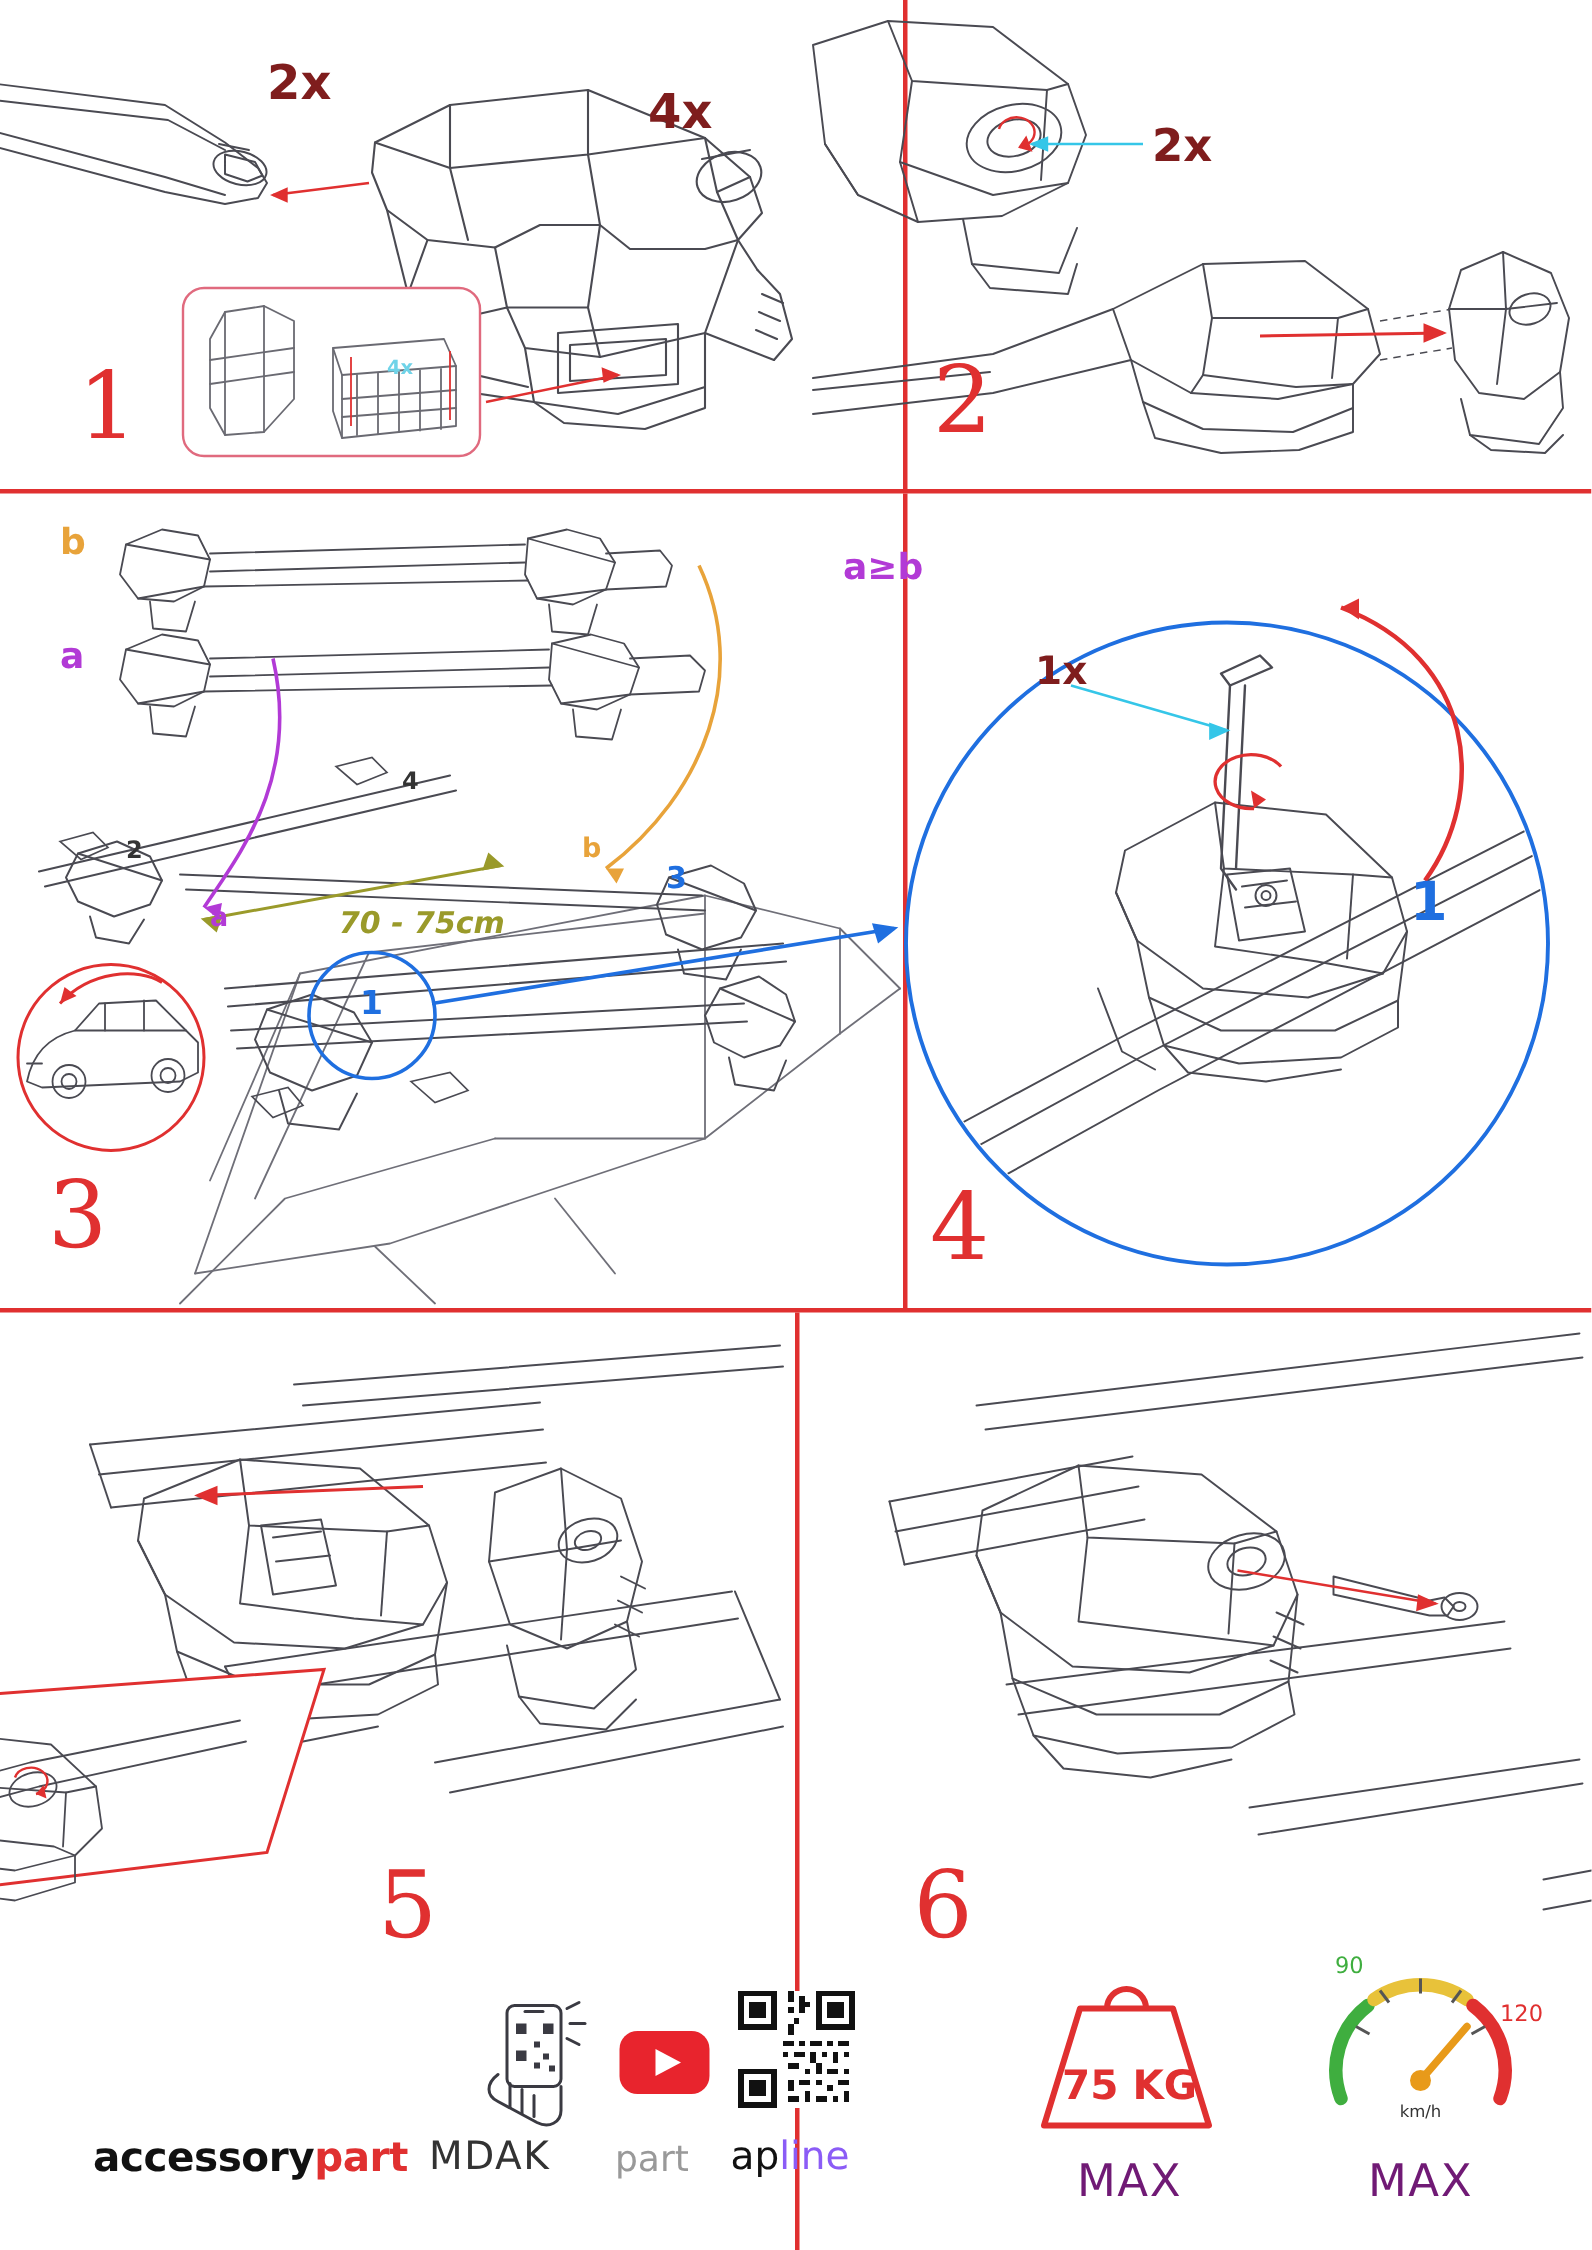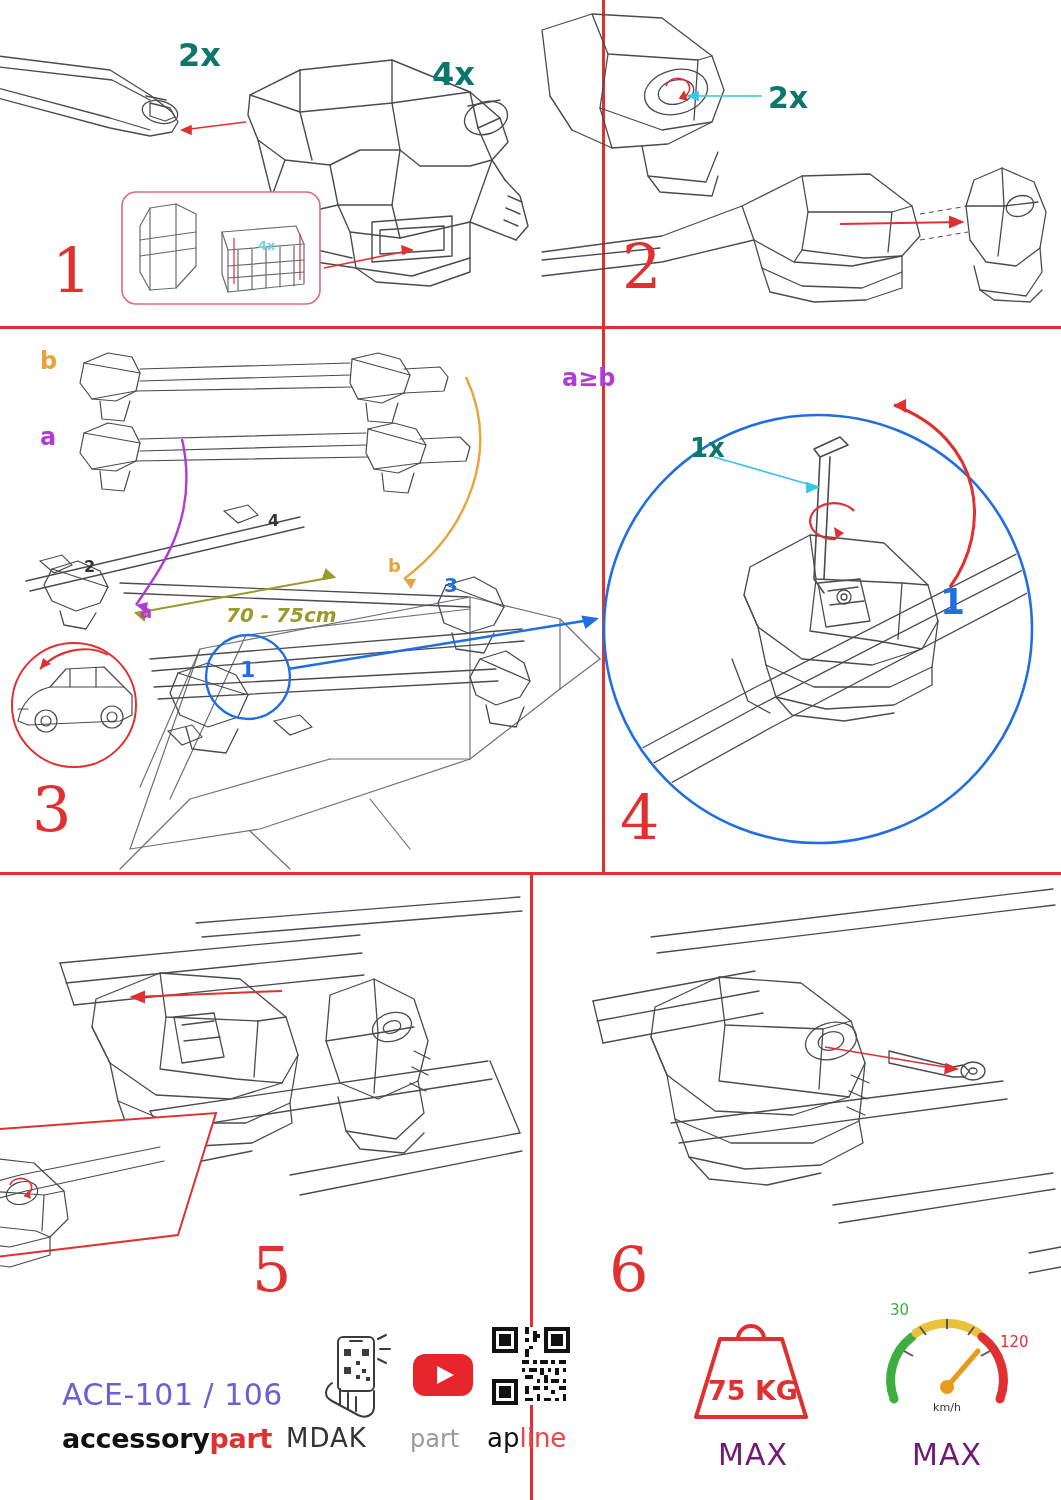--- a/index.html
+++ b/index.html
@@ -20,21 +20,21 @@
   .abs{position:absolute;}
   .stepnum{
     font-family:"DejaVu Serif", serif;
     color:#e03030;
     font-size:62px;
     font-weight:400;
     line-height:1;
     letter-spacing:1px;
   }
   .cnt{font-family:"DejaVu Sans", sans-serif;font-weight:600;}
-  .cyan{color:#0f766e;}
+  .cyan{color:#7f1d1d;}
   .purple{color:#b23ad6;}
   .orange{color:#e8a33a;}
   .olive{color:#9a9a2a;}
   .blue{color:#1f6fe0;}
   .grey{color:#9a9a9a;}
 
   svg{display:block;overflow:visible;}
 
   
   .footer-title{
@@ -48,21 +48,21 @@
     font-size:27px;
     font-weight:700;
     letter-spacing:-.3px;
   }
   .brand .b1{color:#111;margin-top:32px;}
   .brand .b2{color:#e03030;}
   .mdak{font-family:"DejaVu Sans", sans-serif;font-size:26px;color:#333;letter-spacing:1px;}
   .ipqi{font-family:"DejaVu Sans", sans-serif;font-size:24px;color:#999;}
   .apline{font-family:"DejaVu Sans", sans-serif;font-size:26px;}
   .apline .p1{color:#111;}
-  .apline .p2{color:#ef4444;}
+  .apline .p2{color:#8b5cf6;}
   .maxlabel{
     font-family:"DejaVu Sans", sans-serif;
     font-size:30px;color:#701a75;letter-spacing:1px;
   }
   .weight-txt{
     font-family:"DejaVu Sans", sans-serif;
     font-size:27px;color:#e03030;font-weight:600;
   }
   .qr{display:block;}
   .qr rect{shape-rendering:crispEdges;}
@@ -543,21 +543,20 @@
         <path d="M292 172 L424 194" fill="none"></path>
         <path d="M424 194 l-11 -5 l-1 9 Z"></path>
       </g>
     </svg>
 
     <div class="abs stepnum" style="left:76px;top:364px;">6</div>
   </div>
 
   <div class="abs" style="left:0;top:1295px;width:1061px;height:205px;">
 
-    <div class="abs footer-title" style="left:62px;top:82px;">ACE-101 / 106</div>
 
     <div class="abs brand" style="left:62px;top:128px;"><span class="b1">accessory</span><span class="b2">part</span></div>
 
     <svg class="abs" style="left:318px;top:36px;" width="84" height="90" viewBox="0 0 84 90">
       <g fill="none" stroke="#3a3a42" stroke-width="2" stroke-linejoin="round" stroke-linecap="round">
         <rect x="20" y="6" width="36" height="54" rx="5"></rect>
         <path d="M32 10 L44 10"></path>
         <path d="M14 52 C 6 58, 6 66, 14 70 L40 84 C 48 88, 56 84, 56 76 L56 60"></path>
         <path d="M22 58 L22 74"></path>
         <path d="M30 62 L30 78"></path>
@@ -653,18 +652,18 @@
         <path d="M67 16 L67 26"></path>
         <path d="M40 24 L46 32"></path>
         <path d="M94 24 L88 32"></path>
         <path d="M24 48 L33 53"></path>
         <path d="M110 48 L101 53"></path>
       </g>
       <path d="M67 84 L98 48" fill="none" stroke="#e89a1a" stroke-width="5" stroke-linecap="round"></path>
       <circle cx="67" cy="84" r="7" fill="#e89a1a"></circle>
       <text x="67" y="108" text-anchor="middle" font-family="DejaVu Sans, sans-serif" font-size="11" fill="#333">km/h</text>
     </svg>
-    <div class="abs" style="left:890px;top:6px;font-size:15px;color:#3fae3f;font-family:'DejaVu Sans',sans-serif;">30</div>
+    <div class="abs" style="left:890px;top:6px;font-size:15px;color:#3fae3f;font-family:'DejaVu Sans',sans-serif;">90</div>
     <div class="abs" style="left:1000px;top:38px;font-size:15px;color:#e03030;font-family:'DejaVu Sans',sans-serif;">120</div>
     <div class="abs maxlabel" style="left:880px;top:142px;width:134px;text-align:center;">MAX</div>
   </div>
 
 </div>
 
 </body></html>

